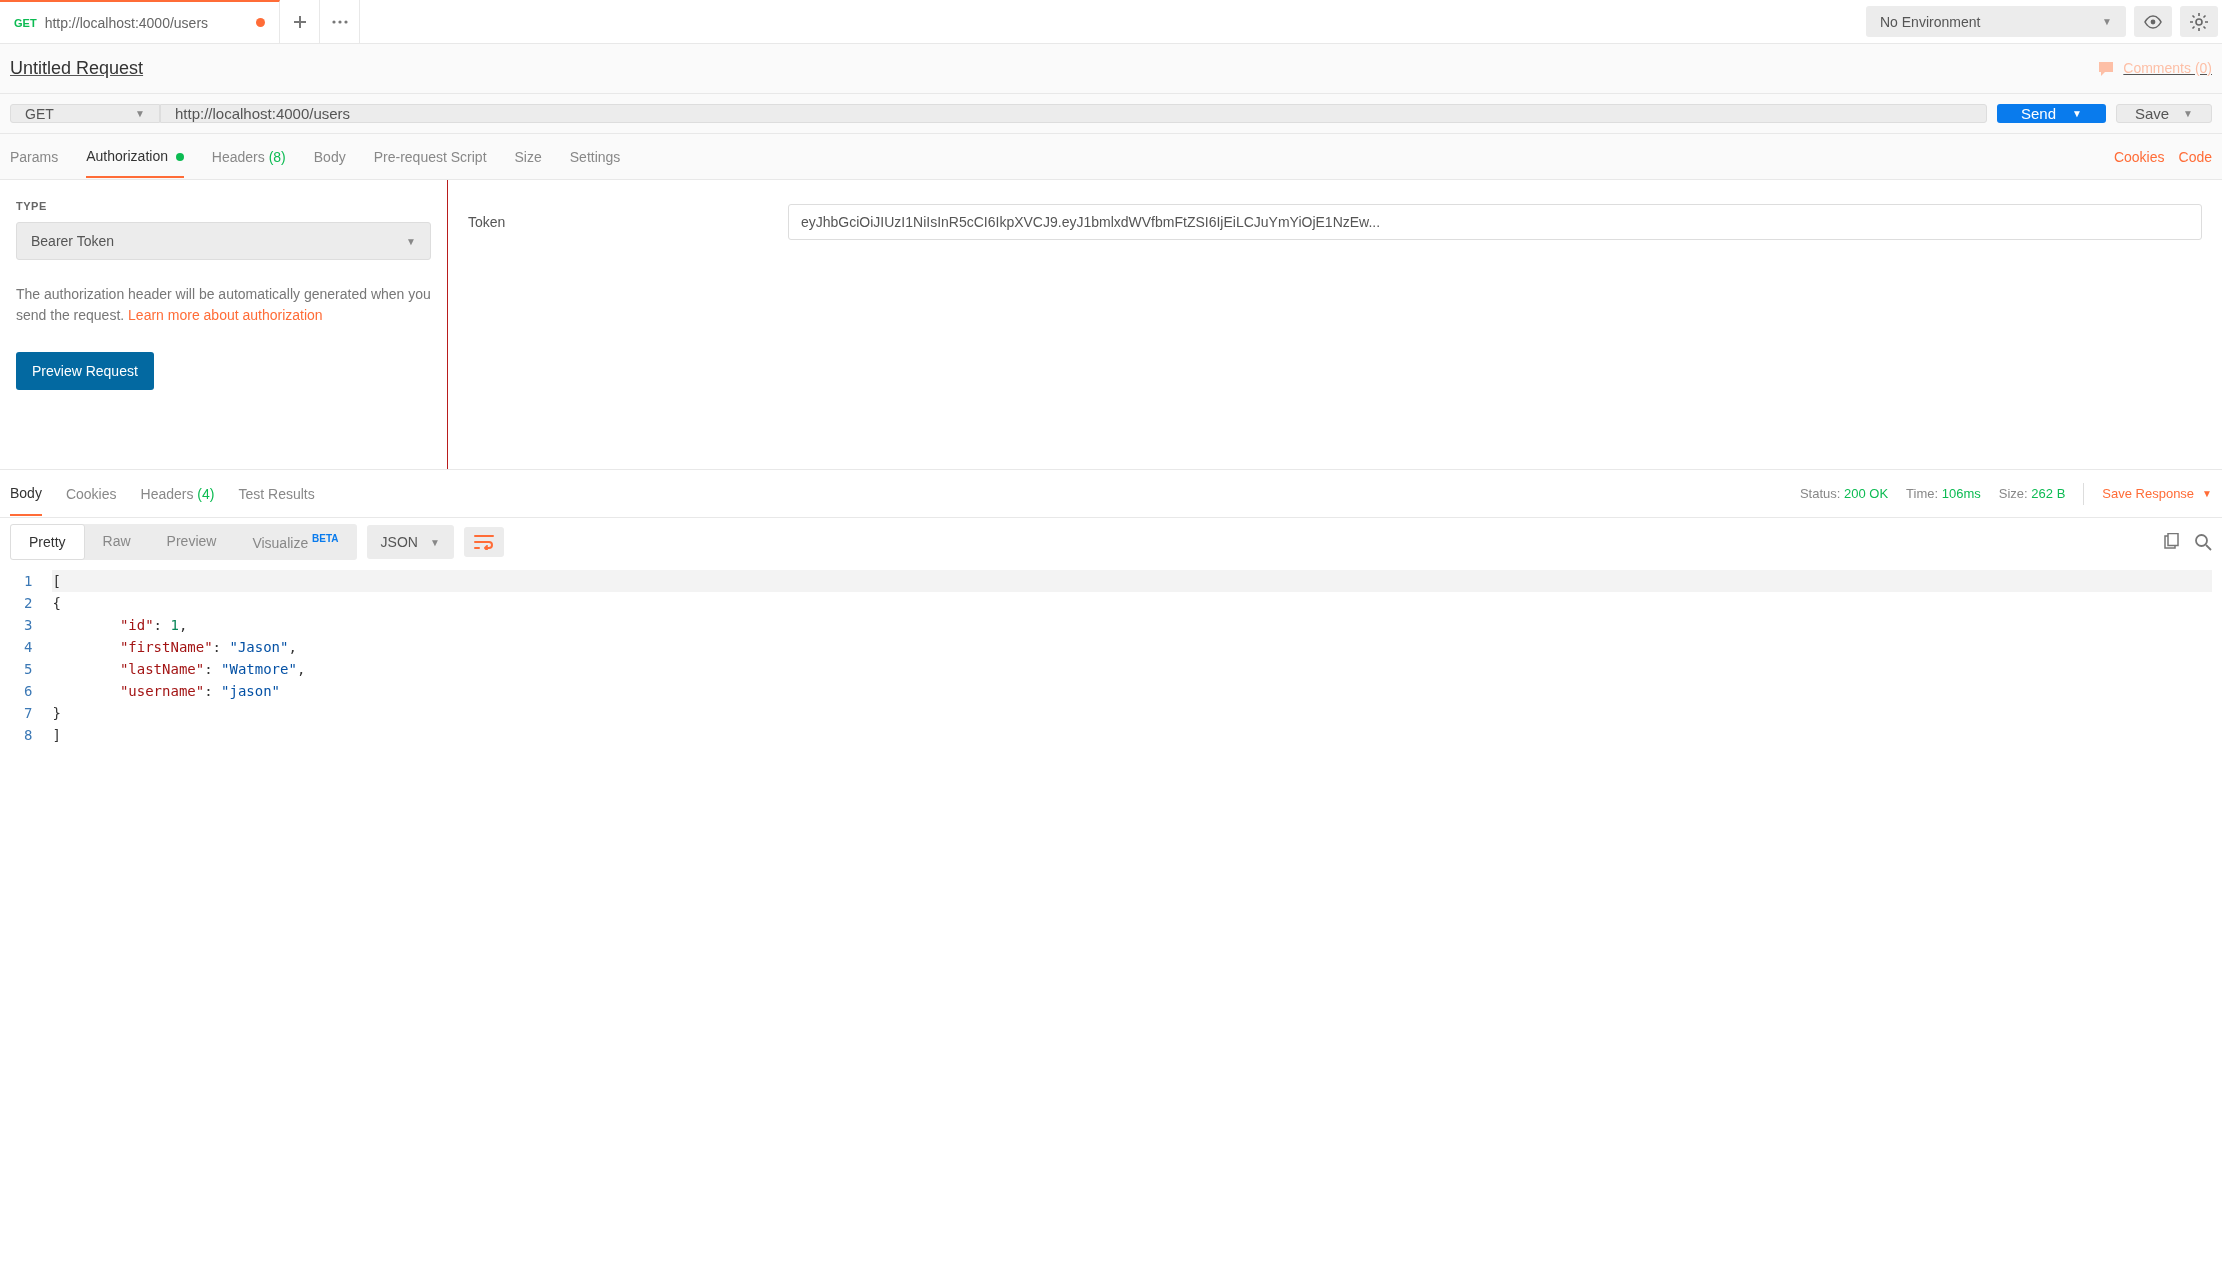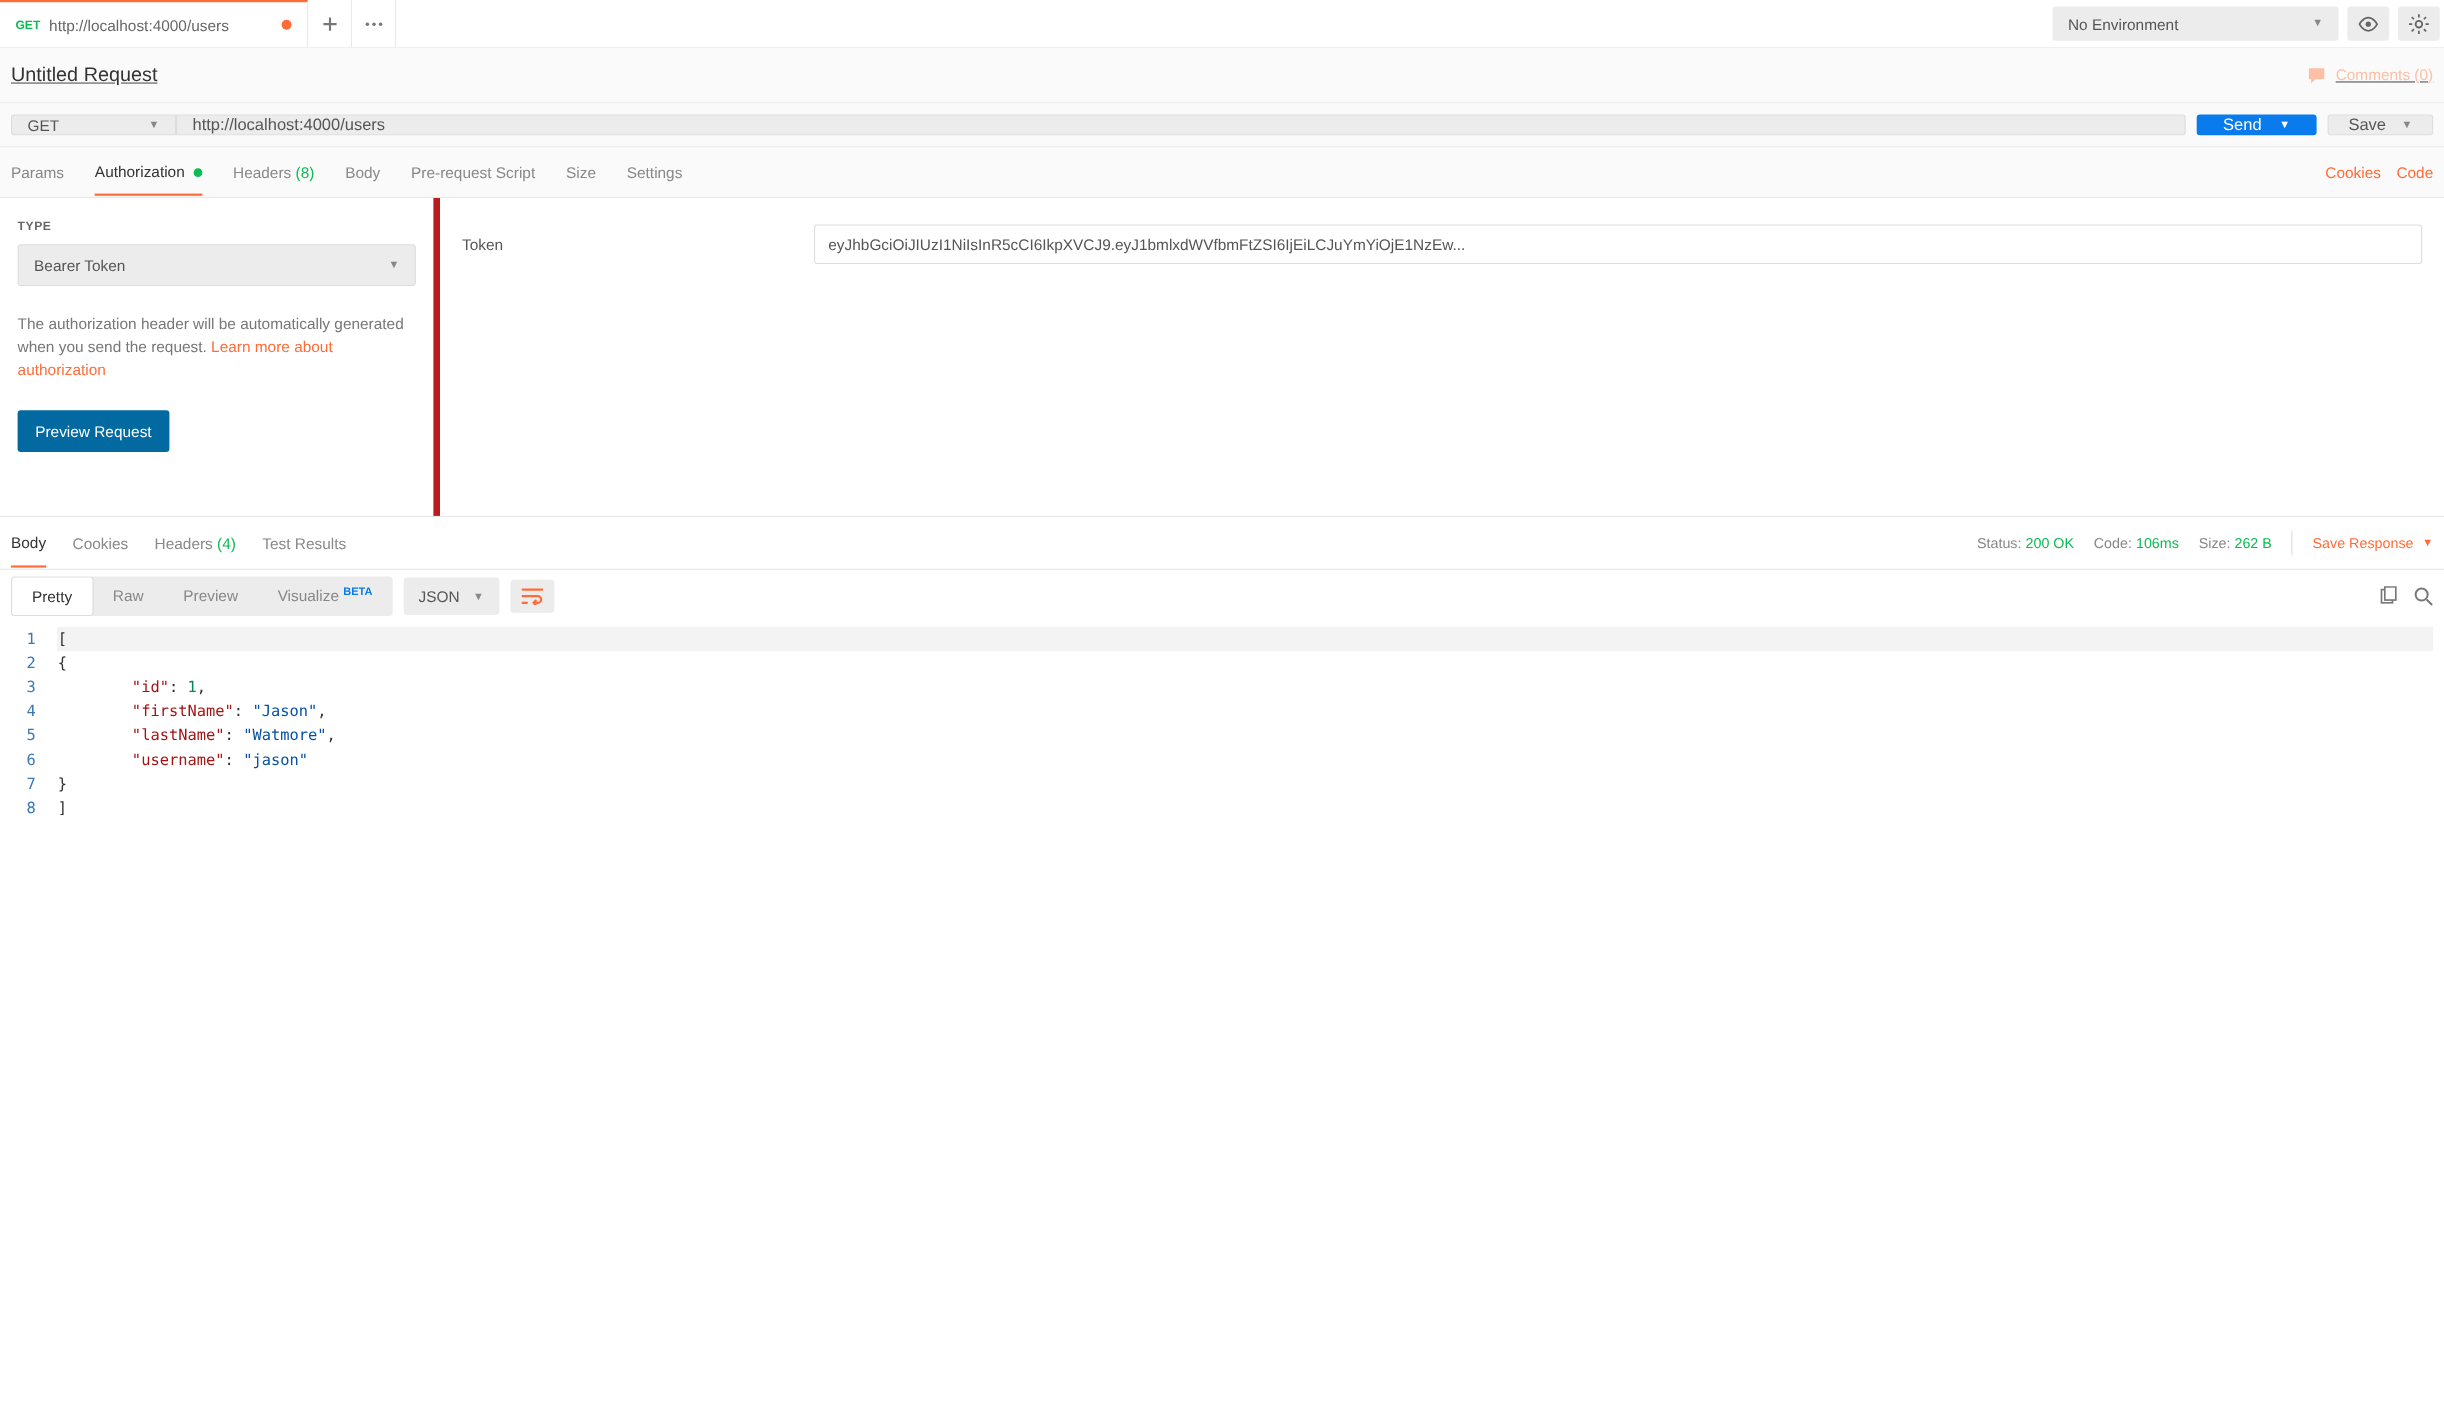--- a/index.html
+++ b/index.html
@@ -22,21 +22,21 @@
   .send-btn { background: #097bed; color: #fff; border: none; padding: 0 24px; font-size: 15px; display: flex; align-items: center; gap: 16px; border-radius: 3px; cursor: pointer; }
   .save-btn { background: #ececec; color: #555; border: 1px solid #ddd; padding: 0 18px; font-size: 15px; display: flex; align-items: center; gap: 14px; border-radius: 3px; cursor: pointer; }
   .req-tabs-row { display: flex; align-items: center; padding: 0 10px; border-bottom: 1px solid #e8e8e8; background: #fafafa; height: 46px; gap: 28px; }
   .req-tab { color: #888; cursor: pointer; padding: 12px 0; }
   .req-tab.active { color: #333; font-weight: 500; border-bottom: 2px solid #ff6c37; }
   .green-dot { width: 8px; height: 8px; border-radius: 50%; background: #0cbb52; display: inline-block; margin-left: 4px; vertical-align: middle; }
   .count-badge { color: #0cbb52; }
   .req-tabs-right { margin-left: auto; display: flex; gap: 14px; }
   .link-orange { color: #ff6c37; cursor: pointer; }
   .auth-body { display: flex; border-bottom: 1px solid #e8e8e8; min-height: 290px; }
-  .auth-left { width: 400px; border-right: 6px solid #b91c1c; padding: 20px 16px; }
+  .auth-left { width: 448px; border-right: 1px solid #b91c1c; padding: 20px 16px; }
   .type-label { font-size: 11px; font-weight: 700; color: #666; letter-spacing: 0.5px; }
   .type-select { margin-top: 10px; background: #ececec; border: 1px solid #ddd; padding: 10px 14px; display: flex; justify-content: space-between; align-items: center; cursor: pointer; border-radius: 3px; }
   .auth-desc { margin-top: 24px; color: #777; line-height: 1.5; font-size: 14px; }
   .preview-btn { margin-top: 26px; background: #0369a1; color: #fff; border: none; padding: 11px 16px; font-size: 14px; border-radius: 3px; cursor: pointer; }
   .auth-right { flex: 1; padding: 24px 20px; }
   .token-row { display: flex; align-items: center; gap: 40px; }
   .token-label { color: #555; min-width: 280px; }
   .token-input { flex: 1; border: 1px solid #ddd; border-radius: 3px; padding: 9px 12px; font-size: 14px; color: #555; background: #fff; overflow: hidden; white-space: nowrap; text-overflow: ellipsis; }
   .resp-tabs-row { display: flex; align-items: center; padding: 0 10px; height: 48px; gap: 24px; border-bottom: 1px solid #e8e8e8; }
   .resp-tab { color: #888; cursor: pointer; padding: 13px 0; }
@@ -177,21 +177,21 @@
 <div class="resp-tabs-row">
   <div class="resp-tab active">Body</div>
   <div class="resp-tab">Cookies</div>
   <div class="resp-tab">
     <span>Headers</span>
     <span class="count-badge">(4)</span>
   </div>
   <div class="resp-tab">Test Results</div>
   <div class="resp-meta">
     <span><span class="meta-label">Status:</span> <span class="meta-val">200 OK</span></span>
-    <span><span class="meta-label">Code:</span> <span class="meta-val">106ms</span></span>
+    <span><span class="meta-label">Time:</span> <span class="meta-val">106ms</span></span>
     <span><span class="meta-label">Size:</span> <span class="meta-val">262 B</span></span>
     <span class="meta-sep"></span>
     <div class="save-resp">
       <span>Save Response</span>
       <span class="chevron" style="color:#ff6c37">▼</span>
     </div>
   </div>
 </div>
 
 <div class="view-tabs-row">

